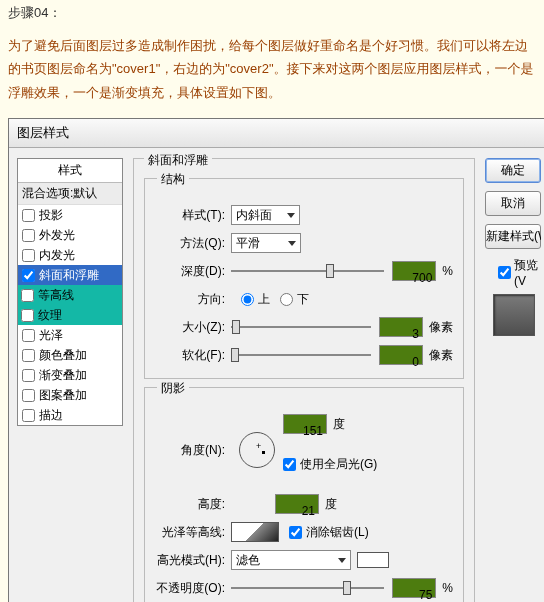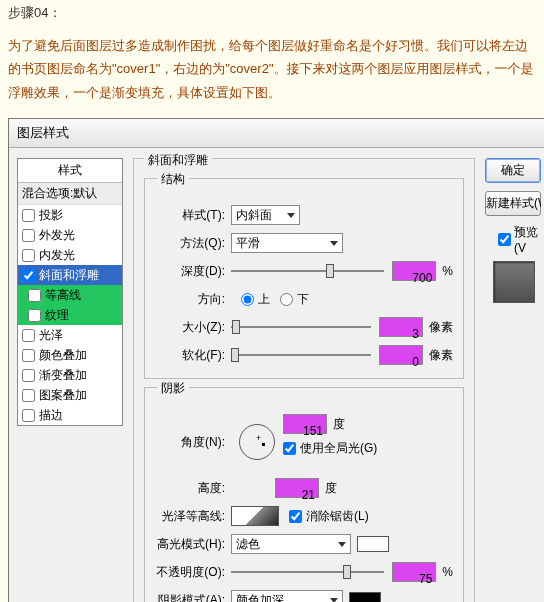--- a/index.html
+++ b/index.html
@@ -9,35 +9,35 @@
 .step-body{color:#9a3f00;font-size:13px;line-height:1.8}
 .dlg{position:absolute;left:8px;top:118px;width:540px;background:#f0f0f0;border:1px solid #777}
 .dlg-head{background:linear-gradient(#fafafa,#e4e4e4);border-bottom:1px solid #aaa;padding:5px 8px;font-size:13px}
 .dlg-body{display:flex;padding:10px 6px 10px 8px;gap:10px}
 .styles-col{width:106px}
 .styles-box{border:1px solid #888;background:#fff}
 .styles-head{text-align:center;padding:3px 0;border-bottom:1px solid #bbb}
 .styles-opts{padding:2px 4px;border-bottom:1px solid #ddd;background:#ececec}
 .st-row{display:flex;align-items:center;padding:2px 4px;height:20px}
 .st-row.sel{background:#316ac5;color:#fff}
-.st-row.sub{padding-left:10px;background:#22c55e}
+.st-row.sub{padding-left:3px;background:#14b8a6}
 .st-row input{margin-right:4px}
 .main-col{flex:1;min-width:0}
 .fs{border:1px solid #bbb;margin-bottom:8px;padding:8px 10px 10px}
 .fs>.lg{position:relative;top:-15px;left:0;background:#f0f0f0;padding:0 4px;display:inline-block;margin-bottom:-10px}
 .fs-inner{border:1px solid #bbb;padding:10px 10px 6px;margin-top:-4px}
 .fs-inner>.lg{position:relative;top:-18px;left:2px;background:#f0f0f0;padding:0 4px;display:inline-block;margin-bottom:-14px}
 .row{display:flex;align-items:center;margin-bottom:6px;min-height:22px}
 .lbl{width:70px;text-align:right;margin-right:6px}
 .sel-box{border:1px solid #888;background:#fff;height:20px;padding:1px 4px;display:flex;align-items:center;justify-content:space-between}
 .sel-box .tri{border-left:4px solid transparent;border-right:4px solid transparent;border-top:5px solid #333;margin-left:6px}
 .slider{flex:1;height:18px;display:flex;align-items:center;margin-right:8px;position:relative}
 .slider .track{height:2px;background:#888;width:100%}
 .slider .thumb{position:absolute;width:8px;height:14px;background:#dcdcdc;border:1px solid #555;top:2px}
-.num{border:1px solid #888;background:#d946ef;width:44px;height:18px;padding:9px 3px;text-align:right}
+.num{border:1px solid #888;background:#4d7c0f;width:44px;height:18px;padding:9px 3px;text-align:right}
 .unit{margin-left:6px}
 .rad{margin:0 4px 0 10px}
 .angle-wrap{display:flex;align-items:center;gap:8px}
 .angle-dial{width:36px;height:36px;border:1px solid #555;border-radius:50%;position:relative;background:#f0f0f0}
 .angle-dial .cross{position:absolute;left:16px;top:8px;font-size:9px}
 .angle-dial .dot{position:absolute;width:3px;height:3px;background:#000;left:22px;top:18px}
 .swatch{width:48px;height:20px;border:1px solid #555;background:linear-gradient(135deg,#fff 0%,#fff 49%,#888 50%,#222 100%);margin-right:10px}
 .color-box{width:32px;height:16px;border:1px solid #555;margin-left:6px}
 .rcol{width:56px;overflow:hidden}
 .rcol .rb{border:1px solid #888;background:linear-gradient(#fff,#e4e4e4);padding:3px 0;text-align:center;border-radius:3px;margin-bottom:8px;white-space:nowrap}
@@ -117,21 +117,21 @@
           <span class="lg">结构</span>
           <div class="row">
             <span class="lbl">样式(T):</span>
             <div class="sel-box" style="width:69px">
                 <span>内斜面</span>
                 <span class="tri"></span>
               </div>
           </div>
           <div class="row">
             <span class="lbl">方法(Q):</span>
-            <div class="sel-box" style="width:112px">
+            <div class="sel-box" style="width:70px">
                 <span>平滑</span>
                 <span class="tri"></span>
               </div>
           </div>
           <div class="row">
             <span class="lbl">深度(D):</span>
             <div class="slider">
                 <div class="track"></div>
                 <div class="thumb" style="left:62%"></div>
               </div>
@@ -167,21 +167,21 @@
         
         <div class="fs-inner" style="margin-top:8px">
           <span class="lg">阴影</span>
           <div class="row angle-wrap">
             <span class="lbl">角度(N):</span>
             <div class="angle-dial">
                 <span class="cross">+</span>
                 <span class="dot"></span>
               </div>
             <div>
-              <div class="row" style="margin-bottom:2px">
+              <div class="row" style="margin-bottom:18px">
                 <div class="num">151</div>
                 <span class="unit">度</span>
               </div>
               <div class="row" style="margin-bottom:12px">
                   <input type="checkbox" checked="" style="">
                   <span style="margin-left:4px">使用全局光(G)</span>
                 </div>
             </div>
           </div>
           <div class="row">
@@ -222,20 +222,21 @@
             <div class="color-box" style="background:#000"></div>
           </div>
           
         </div>
         
       </div>
     </div>
 
     <div class="rcol">
       <div class="rb def">确定</div>
+      <div class="rb">取消</div>
       <div class="rb">新建样式(W</div>
       <div class="row" style="margin-left:13px">
           <input type="checkbox" checked="" style="">
           <span style="margin-left:3px">预览(V</span>
         </div>
       <div class="preview-sw"></div>
     </div>
   </div>
 </div>
 

